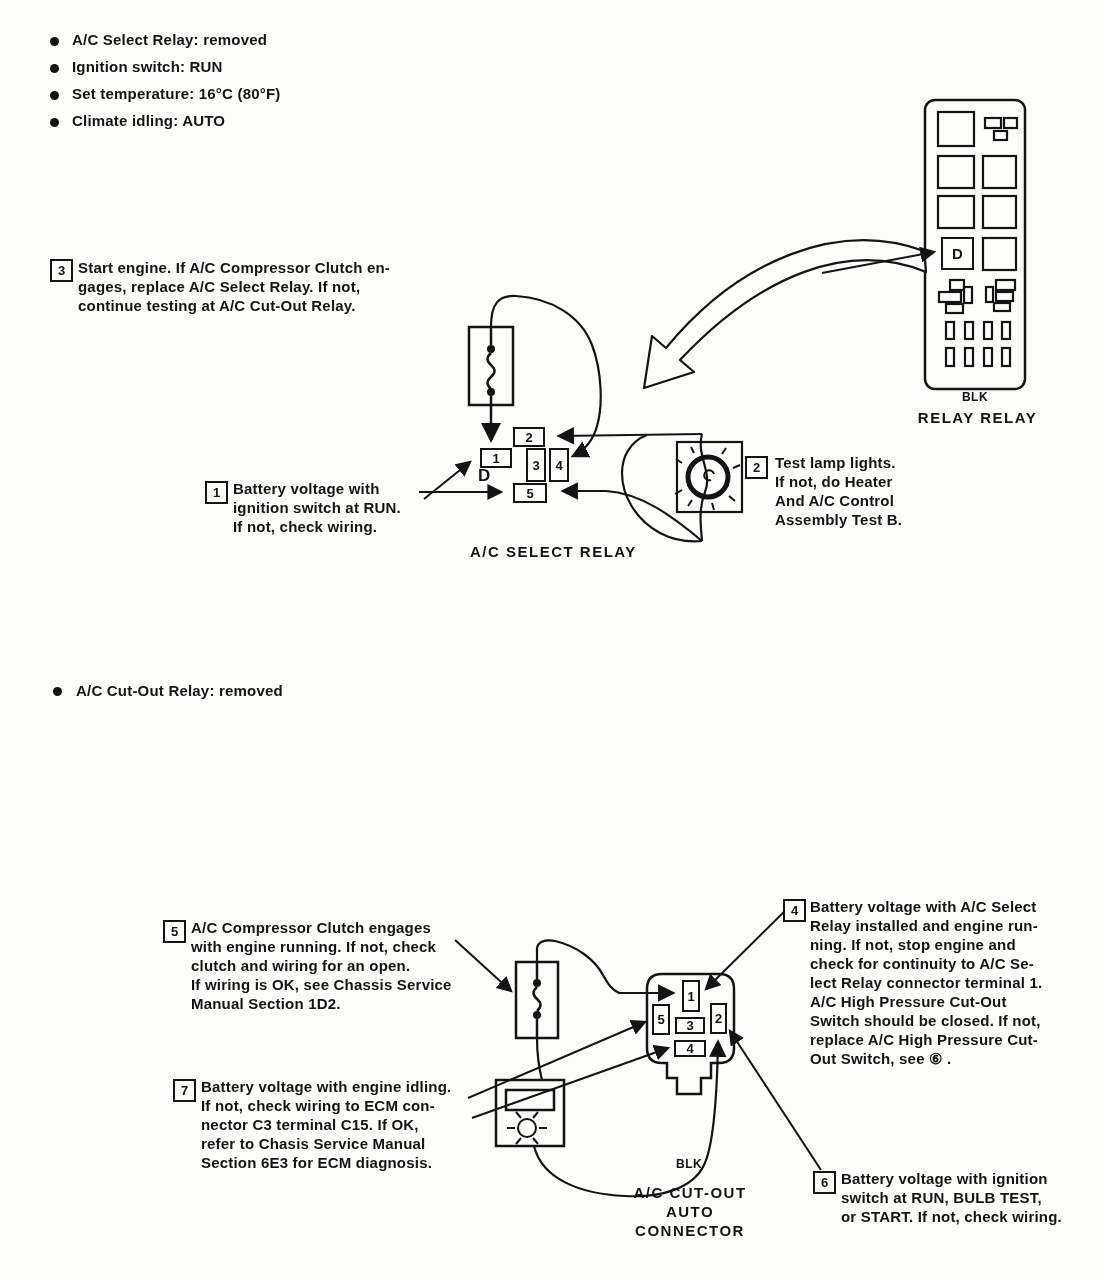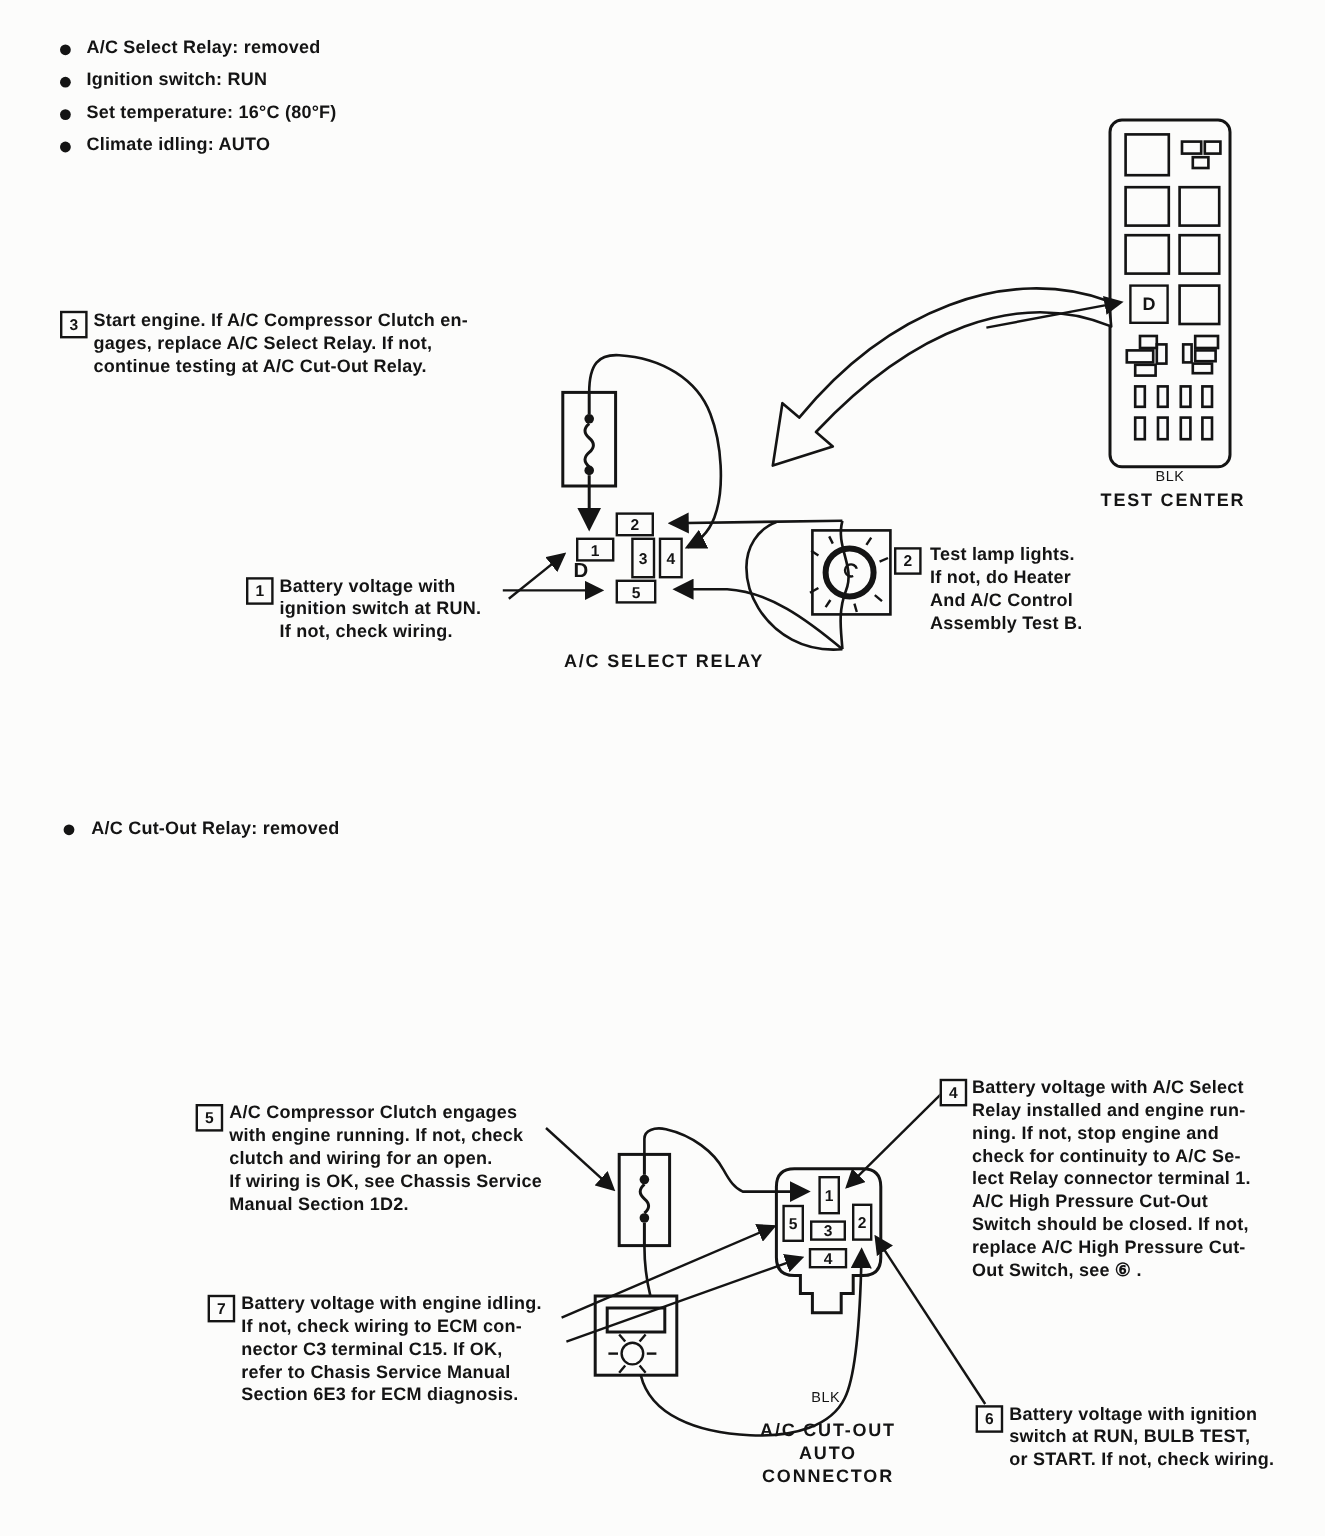--- a/index.html
+++ b/index.html
@@ -23,21 +23,21 @@
     font-weight:bold;font-size:13px;
   }
   .term{
     border:2px solid #141414;background:#fcfcfb;
     display:flex;align-items:center;justify-content:center;
     font-weight:bold;font-size:13px;box-sizing:border-box;
   }
   .caption{
     font-weight:bold;font-size:15px;letter-spacing:1.5px;white-space:pre-line;
   }
-  .small-lbl{font-weight:normal;font-size:12px;letter-spacing:.5px;}
+  .small-lbl{font-weight:bold;font-size:12px;letter-spacing:.5px;}
   .dslot{
     border:2.5px solid #141414;display:flex;align-items:center;justify-content:center;
     font-weight:bold;font-size:15px;background:#fcfcfb;box-sizing:border-box;
   }
   svg{position:absolute;left:0;top:0;}
   .center{text-align:center;}
 </style>
 </head>
 <body>
 
@@ -170,21 +170,21 @@
 <div class="abs bullet-dot" style="left:50px;top:118px"></div>
 <div class="abs txt" style="left:72px;top:111px">Climate idling: AUTO</div>
 
 <div class="abs numbox" style="left:50px;top:259px">3</div>
 <div class="abs txt" style="left:78px;top:258px;width:380px">Start engine. If A/C Compressor Clutch en-
 gages, replace A/C Select Relay. If not,
 continue testing at A/C Cut-Out Relay.</div>
 
 <div class="abs dslot" style="left:941px;top:237px;width:33px;height:33px">D</div>
 <div class="abs small-lbl center" style="left:925px;top:390px;width:100px">BLK</div>
-<div class="abs caption center" style="left:895px;top:409px;width:165px">TEST CENTER</div>
+<div class="abs caption center" style="left:895px;top:409px;width:165px">RELAY RELAY</div>
 
 <div class="abs term" style="left:513px;top:427px;width:32px;height:20px">2</div>
 <div class="abs term" style="left:480px;top:448px;width:32px;height:20px">1</div>
 <div class="abs term" style="left:526px;top:448px;width:20px;height:34px">3</div>
 <div class="abs term" style="left:549px;top:448px;width:20px;height:34px">4</div>
 <div class="abs term" style="left:513px;top:483px;width:34px;height:20px">5</div>
 <div class="abs" style="left:478px;top:466px;font-weight:bold;font-size:17px">D</div>
 <div class="abs caption" style="left:470px;top:543px">A/C SELECT RELAY</div>
 
 <div class="abs numbox" style="left:205px;top:481px">1</div>

